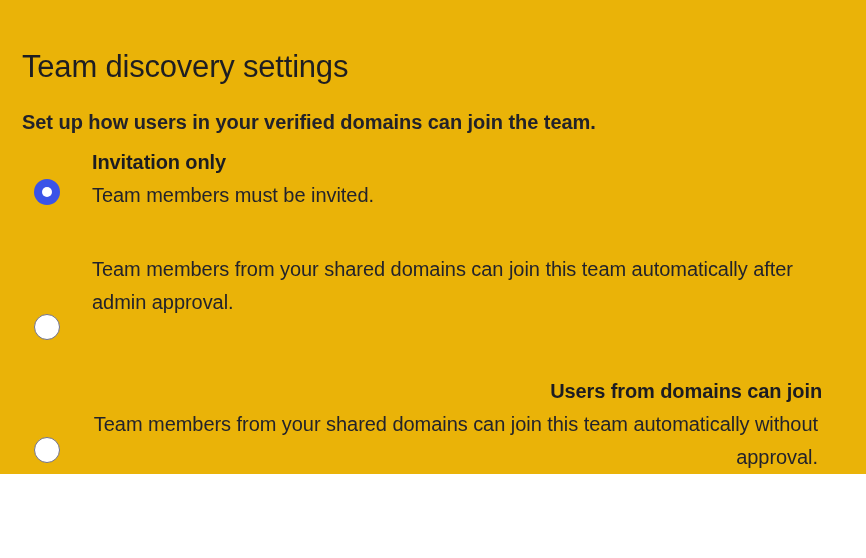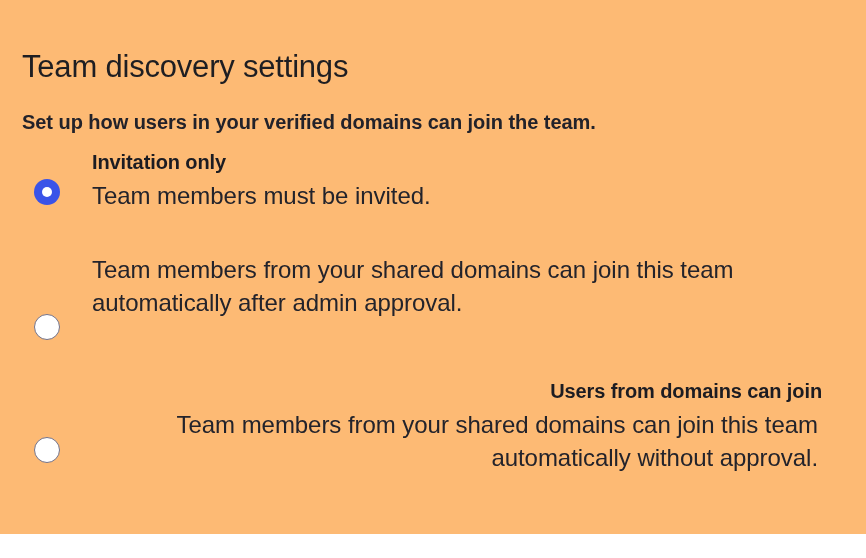--- a/index.html
+++ b/index.html
@@ -12,22 +12,22 @@
     width: 866px;
     height: 558px;
     overflow: hidden;
     font-family: "Liberation Sans", "DejaVu Sans", sans-serif;
     -webkit-font-smoothing: antialiased;
   }
 
   .panel {
     position: relative;
     width: 866px;
-    height: 534px;
-    background: #fdba74;
+    height: 474px;
+    background: #eab308;
     box-sizing: border-box;
     padding: 0;
   }
 
   .page-title {
     position: absolute;
     left: 22px;
     top: 27px;
     font-size: 31px;
     font-weight: 400;
@@ -121,21 +121,21 @@
   .option-label {
     font-size: 20px;
     font-weight: 700;
     color: #1c1c22;
     line-height: 28px;
     letter-spacing: -0.1px;
     margin: 0 0 3px 0;
   }
 
   .option-desc {
-    font-size: 24px;
+    font-size: 20px;
     font-weight: 400;
     color: #23232b;
     line-height: 33px;
     letter-spacing: -0.05px;
     margin: 0;
     max-width: 726px;
   }
 </style>
 </head>
 <body>

